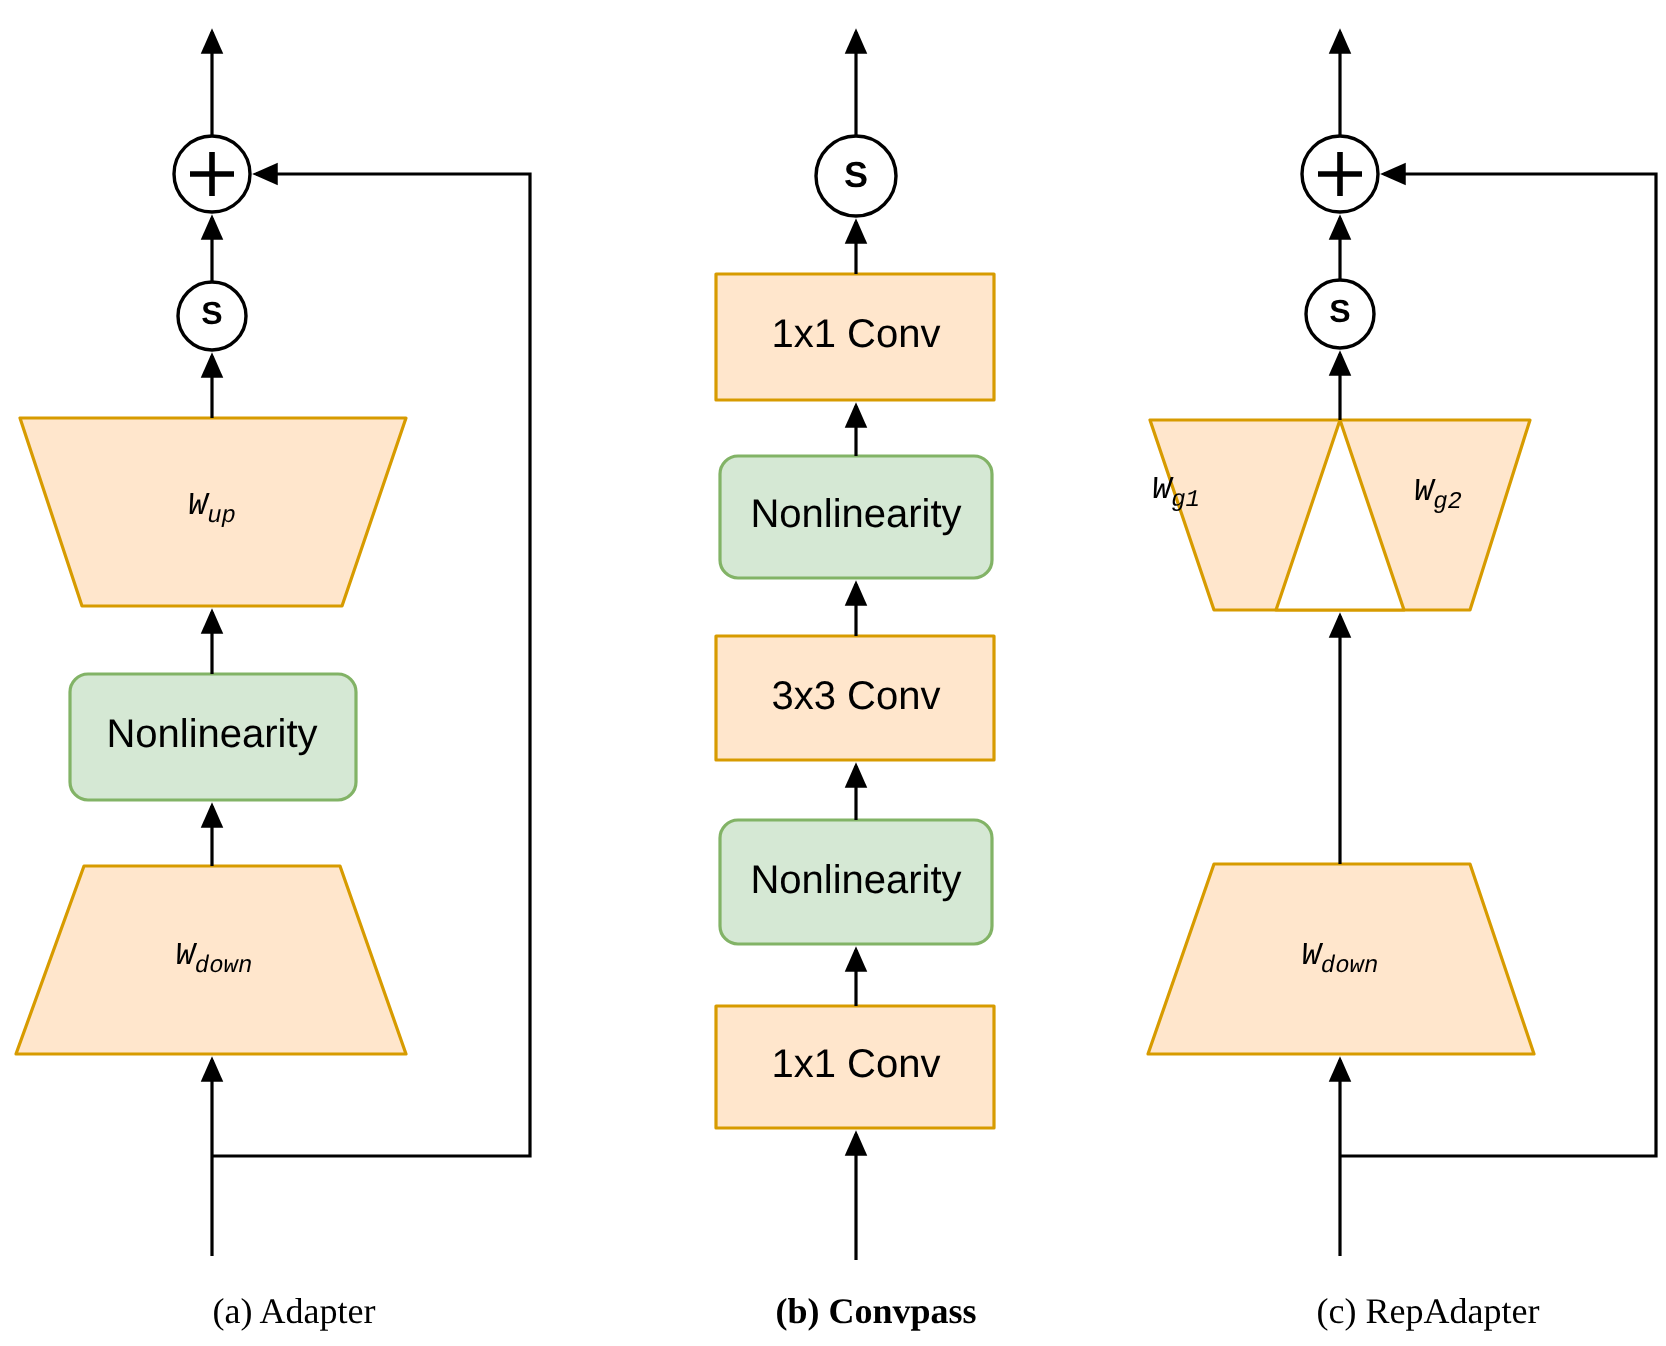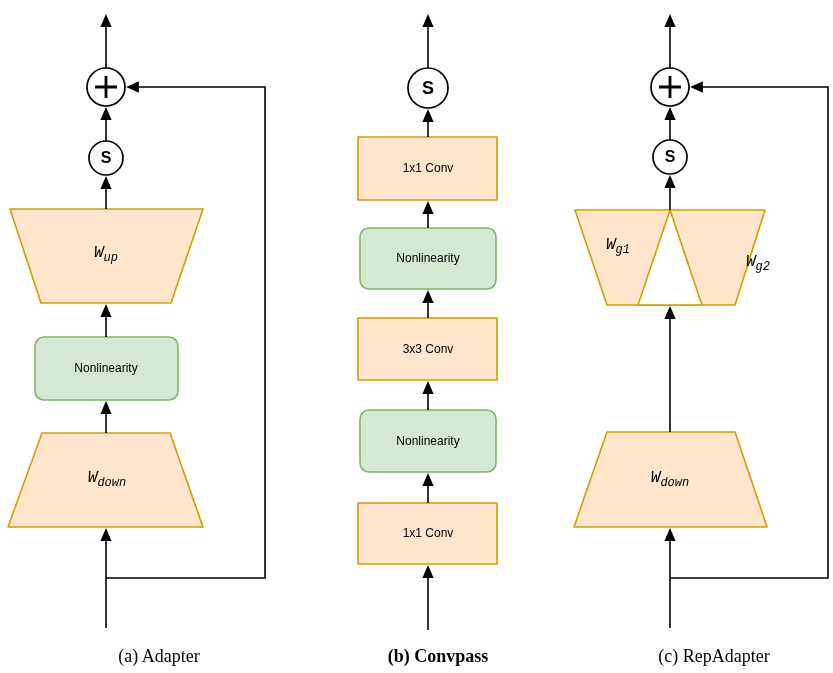--- a/index.html
+++ b/index.html
@@ -12,21 +12,21 @@
   }
   #diagram-svg{position:absolute;left:0;top:0;}
   .wire{fill:none;stroke:#000000;stroke-width:1.6;}
   .orange{fill:#FFE6CC;stroke:#D79B00;stroke-width:1.6;stroke-linejoin:round;}
   .notch{fill:#FFFFFF;stroke:#D79B00;stroke-width:1.6;stroke-linejoin:round;}
   .green{fill:#D5E8D4;stroke:#82B366;stroke-width:1.6;}
   .node{fill:#FFFFFF;stroke:#000000;stroke-width:1.7;}
   .plus{fill:none;stroke:#000000;stroke-width:2.8;}
   .layer{position:absolute;left:0;top:0;width:833px;height:673px;}
   .lbl{position:absolute;transform:translate(-50%,-50%);white-space:nowrap;color:#000;}
-  .block-lbl{font-size:12px;}
+  .block-lbl{font-size:20px;}
   .w-lbl{font-style:italic;font-size:16px;font-family:Liberation Mono, monospace;}
   .w-lbl sub{font-size:12px;line-height:0;}
   .s-lbl{font-weight:bold;font-size:16px;}
   .s-lbl.big{font-size:18px;}
   .caption{font-family:"Liberation Serif",serif;font-size:18px;}
 </style>
 </head>
 <body>
 
 <div id="canvas">
@@ -85,30 +85,30 @@
       <path class="wire" d="M670 68 V16" marker-end="url(#ah)"></path>
     </g>
   </svg>
 
   <div class="layer">
 
     <div class="lbl s-lbl" style="left:106px;top:158px;">S</div>
     <div class="lbl w-lbl" style="left:106px;top:253px;"><span>W</span><sub>up</sub></div>
     <div class="lbl block-lbl" style="left:106px;top:368px;">Nonlinearity</div>
     <div class="lbl w-lbl" style="left:107px;top:478px;"><span>W</span><sub>down</sub></div>
-    <div class="lbl caption" style="left:159px;top:656px;">(a) Adapter</div>
+    <div class="lbl caption" style="left:147px;top:656px;">(a) Adapter</div>
 
     <div class="lbl s-lbl big" style="left:428px;top:88px;">S</div>
     <div class="lbl block-lbl" style="left:428px;top:168px;">1x1 Conv</div>
     <div class="lbl block-lbl" style="left:428px;top:258px;">Nonlinearity</div>
     <div class="lbl block-lbl" style="left:428px;top:349px;text-align:center;">3x3 Conv</div>
     <div class="lbl block-lbl" style="left:428px;top:441px;">Nonlinearity</div>
     <div class="lbl block-lbl" style="left:428px;top:533px;">1x1 Conv</div>
     <div class="lbl caption" style="left:438px;top:656px;font-weight:bold;">(b) Convpass</div>
 
     <div class="lbl s-lbl" style="left:670px;top:157px;">S</div>
-    <div class="lbl w-lbl" style="left:618px;top:245px;"><span>W</span><sub>g1</sub></div>
-    <div class="lbl w-lbl" style="left:758px;top:246px;margin-top:16px;"><span>W</span><sub>g2</sub></div>
+    <div class="lbl w-lbl" style="left:588px;top:245px;"><span>W</span><sub>g1</sub></div>
+    <div class="lbl w-lbl" style="left:719px;top:246px;"><span>W</span><sub>g2</sub></div>
     <div class="lbl w-lbl" style="left:670px;top:478px;"><span>W</span><sub>down</sub></div>
     <div class="lbl caption" style="left:714px;top:656px;">(c) RepAdapter</div>
 
   </div>
 </div>
 
 </body></html>

